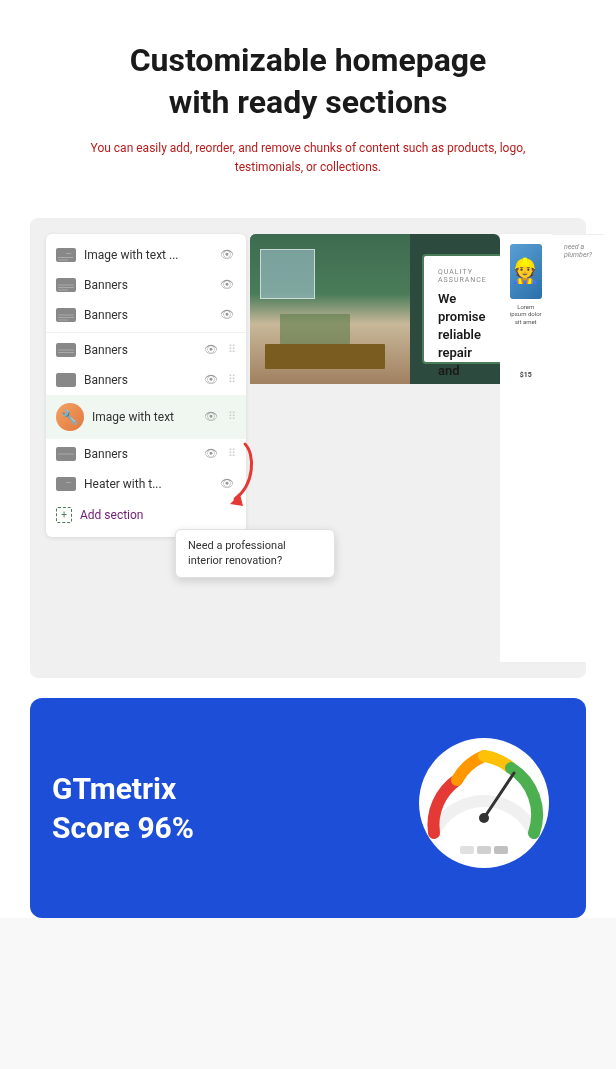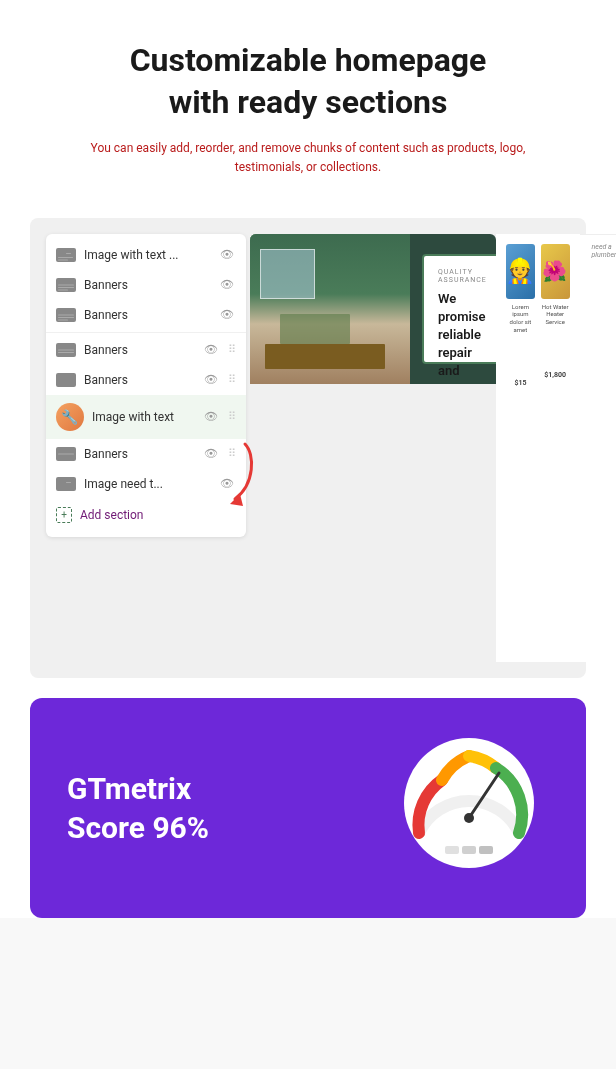--- a/index.html
+++ b/index.html
@@ -336,24 +336,24 @@
     .red-arrow {
       position: absolute;
       left: 155px;
       bottom: 160px;
       z-index: 11;
       pointer-events: none;
     }
 
     
     .gtmetrix-section {
-      background: #6d28d9;
+      background: #1d4ed8;
       margin: 20px 30px 30px;
       border-radius: 12px;
-      padding: 40px 37px;
+      padding: 40px 22px;
       display: flex;
       align-items: center;
       justify-content: space-between;
       min-height: 180px;
     }
     .gtmetrix-text {
       color: #fff;
     }
     .gtmetrix-title {
       font-size: 30px;
@@ -501,21 +501,21 @@
       </div>
 
       <div class="section-item">
         <div class="section-icon">
           <svg viewBox="0 0 16 12" fill="none">
             <rect x="0" y="0" width="6" height="6" rx="1" fill="#888"></rect>
             <rect x="8" y="1" width="7" height="1.5" rx="0.5" fill="#888"></rect>
             <rect x="8" y="4" width="5" height="1" rx="0.5" fill="#aaa"></rect>
           </svg>
         </div>
-        <span class="section-label">Image need t...</span>
+        <span class="section-label">Heater with t...</span>
         <span class="section-eye">👁</span>
       </div>
 
       <div class="section-add">
         <div class="section-add-icon">+</div>
         <span class="section-add-label">Add section</span>
       </div>
 
     </div>
 
@@ -538,25 +538,20 @@
 
         </div>
       </div>
 
       <div class="preview-middle">
         <div class="service-card">
           <div class="service-img service-img-plumber"></div>
           <div class="service-name">Lorem ipsum dolor sit amet</div>
           <div class="service-price">$15</div>
         </div>
-        <div class="service-card">
-          <div class="service-img service-img-tools"></div>
-          <div class="service-name">Hot Water Heater Service</div>
-          <div class="service-price">$1,800</div>
-        </div>
       </div>
 
       <div class="preview-cta">
         <div class="cta-need">need a plumber?</div>
       </div>
 
       <div class="preview-bottom-row">
         <div class="bottom-img bottom-img-1">
           <div style="position:absolute;bottom:0;left:0;right:0;background:rgba(0,0,0,0.3);padding:2px 3px;">
             <div style="font-size:4px;color:#fff;">Tap title</div>
@@ -569,20 +564,23 @@
         </div>
         <div class="bottom-img bottom-img-3">
           <div style="position:absolute;bottom:0;left:0;right:0;background:rgba(0,0,0,0.3);padding:2px 3px;">
             <div style="font-size:4px;color:#fff;">Tap title</div>
           </div>
         </div>
       </div>
 
     </div>
 
+    <div class="tooltip-bubble">
+      <span>Need a professional interior renovation?</span>
+    </div>
 
     <div class="red-arrow">
       <svg width="80" height="80" viewBox="0 0 80 80">
         <path d="M 60 10 C 70 20, 70 50, 50 65" stroke="#e53935" stroke-width="3" fill="none" stroke-linecap="round"></path>
         <polygon points="45,70 55,60 58,72" fill="#e53935"></polygon>
       </svg>
     </div>
 
   </div>
 

